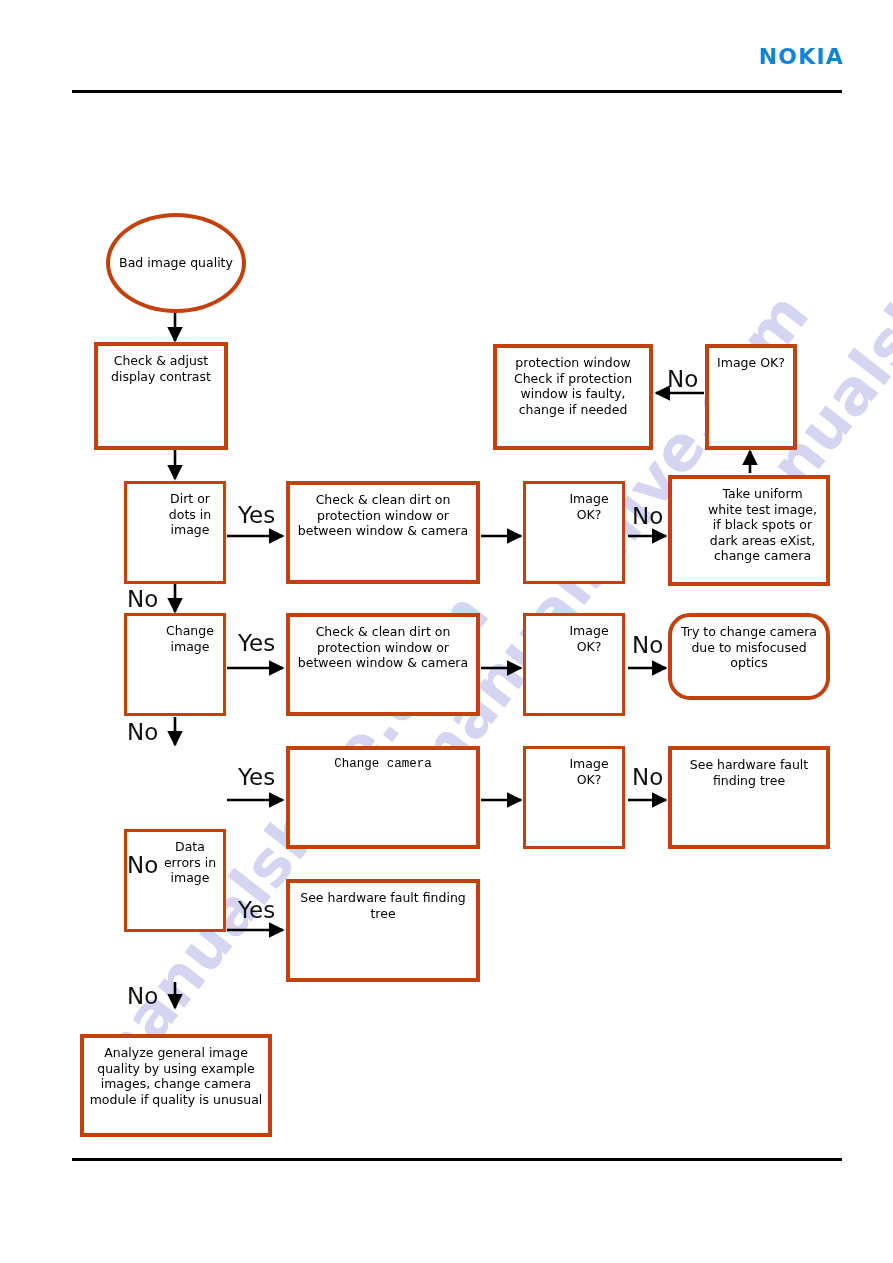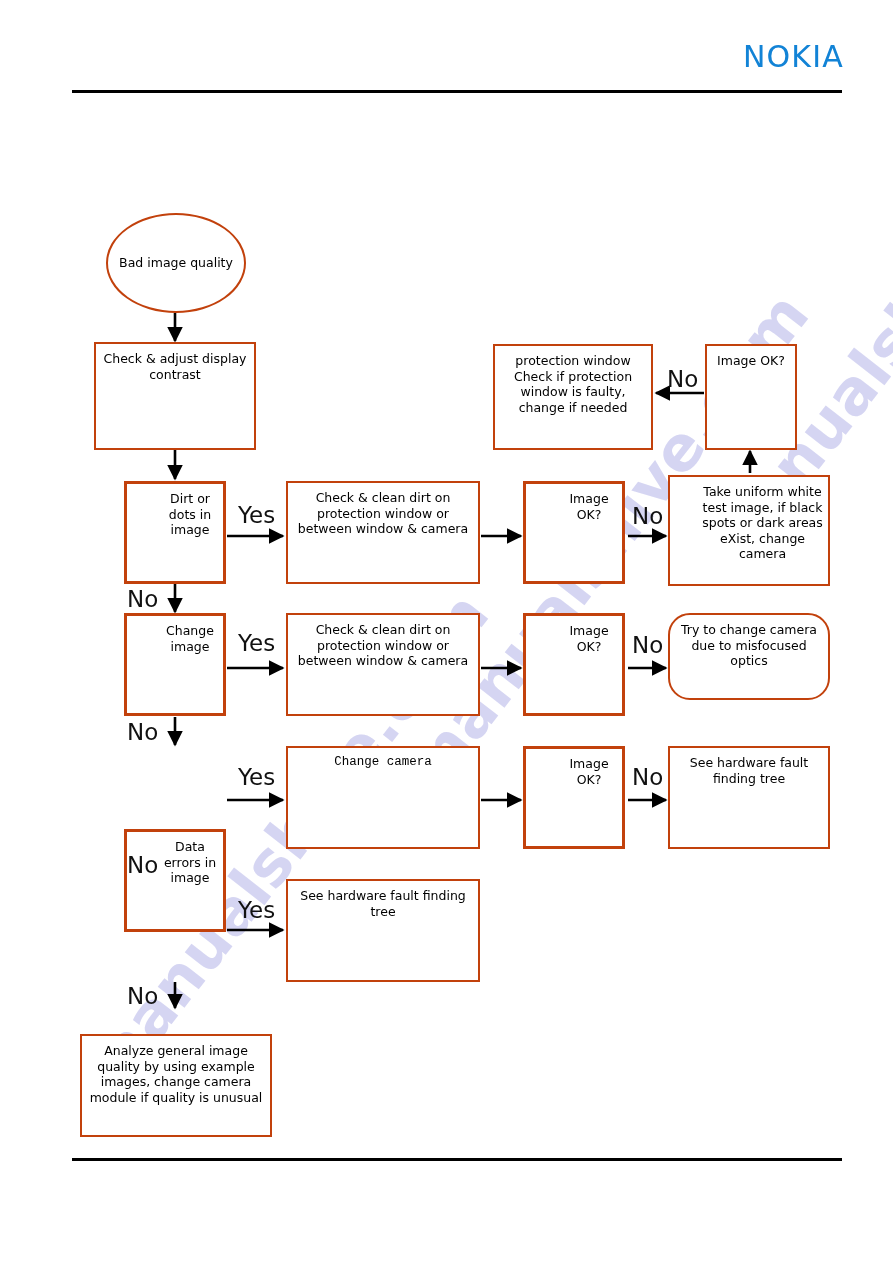--- a/index.html
+++ b/index.html
@@ -24,22 +24,22 @@
   }
 
   .brand {
     position: absolute;
     left: 724px;
     top: 40px;
     width: 120px;
     height: 34px;
     color: #1283d6;
     font-family: "DejaVu Sans", sans-serif;
-    font-weight: normal;
-    font-size: 30px;
+    font-weight: bold;
+    font-size: 22px;
     letter-spacing: 1.2px;
     line-height: 34px;
     text-align: right;
     white-space: nowrap;
   }
 
   .rule-top {
     position: absolute;
     left: 72px;
     top: 90px;
@@ -82,21 +82,21 @@
   .chart {
     position: absolute;
     left: 0; top: 0;
     width: 893px; height: 1263px;
   }
 
   .node {
     position: absolute;
     box-sizing: border-box;
     background: #ffffff;
-    border: 2px solid #c2410c;
+    border: 4px solid #c2410c;
     font-family: "DejaVu Sans", sans-serif;
     font-size: 12.5px;
     line-height: 15.5px;
     color: #000000;
     text-align: center;
     padding-top: 7px;
     padding-left: 5px;
     padding-right: 5px;
     z-index: 3;
   }
@@ -188,21 +188,21 @@
       <path d="M 175 982 L 175 1008"></path>
     </g>
   </svg>
 
   <div class="chart">
 
     <div class="node ellipse" style="left:106px; top:213px; width:140px; height:100px;">
       <span>Bad image quality</span>
     </div>
 
-    <div class="node" style="left:94px; top:342px; width:162px; height:108px;">Check &amp; adjust display contrast</div>
+    <div class="node" style="left:94px; top:342px; width:134px; height:108px;">Check &amp; adjust display contrast</div>
 
     <div class="node thick" style="left:124px; top:481px; width:102px; height:103px;">Dirt or dots in image</div>
 
     <div class="node" style="left:286px; top:481px; width:194px; height:103px;">Check &amp; clean dirt on protection window or between window &amp; camera</div>
 
     <div class="node thick" style="left:523px; top:481px; width:102px; height:103px;">Image OK?</div>
 
     <div class="node" style="left:668px; top:475px; width:162px; height:111px;padding-left:32px;">Take uniform white test image, if black spots or dark areas eXist, change camera</div>
 
     <div class="node" style="left:705px; top:344px; width:92px; height:106px;">Image OK?</div>

